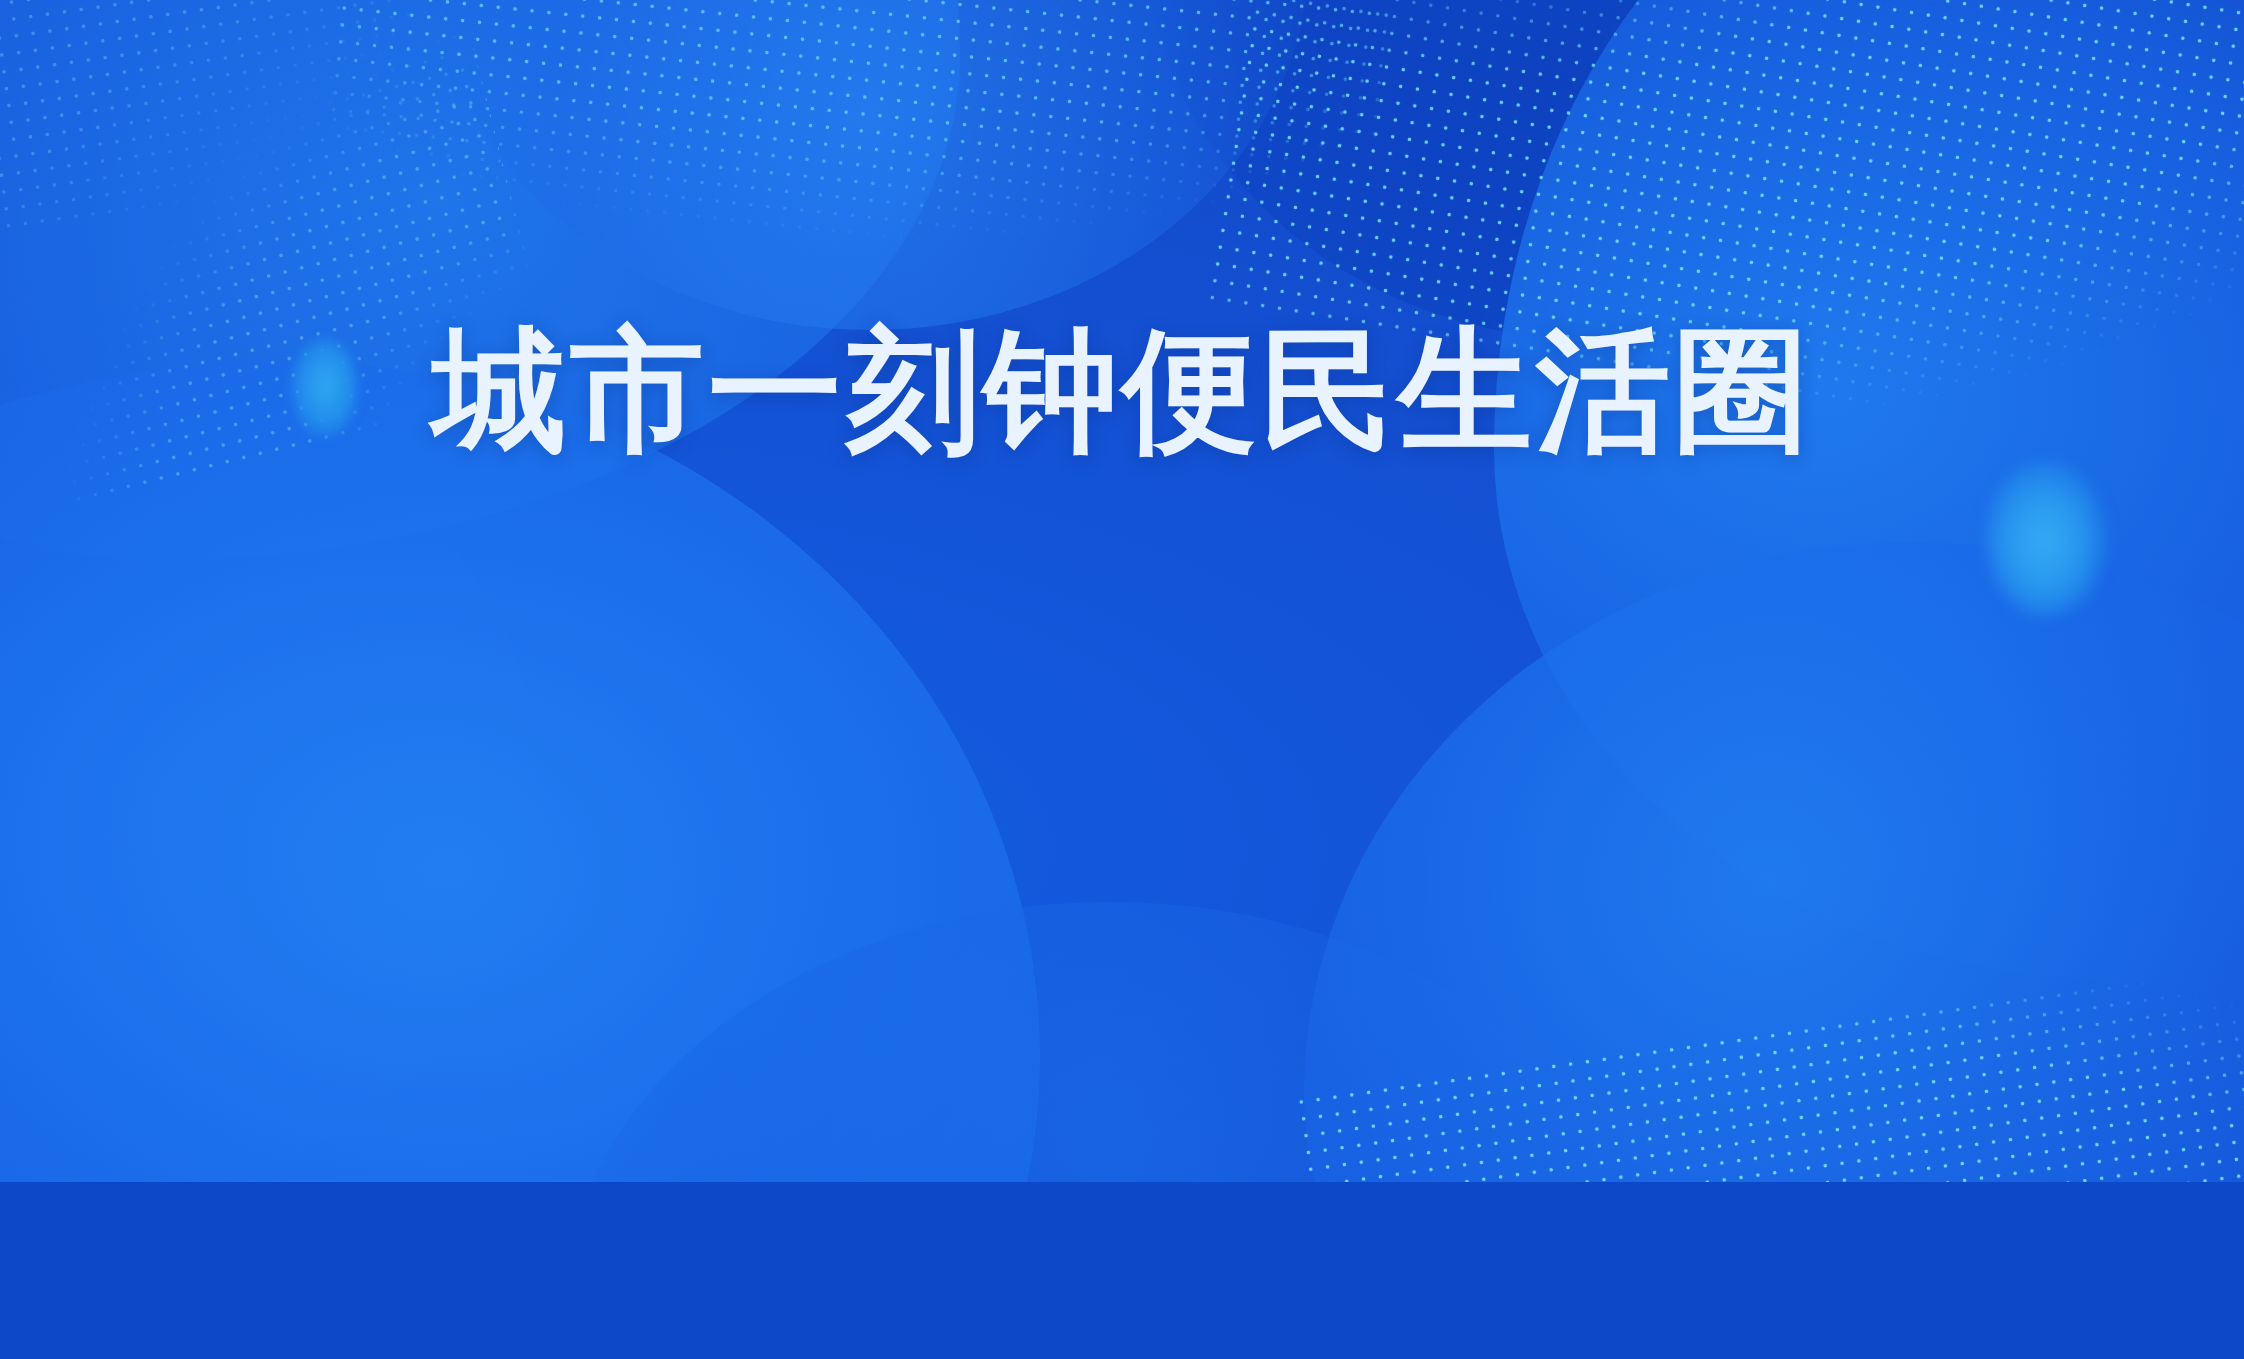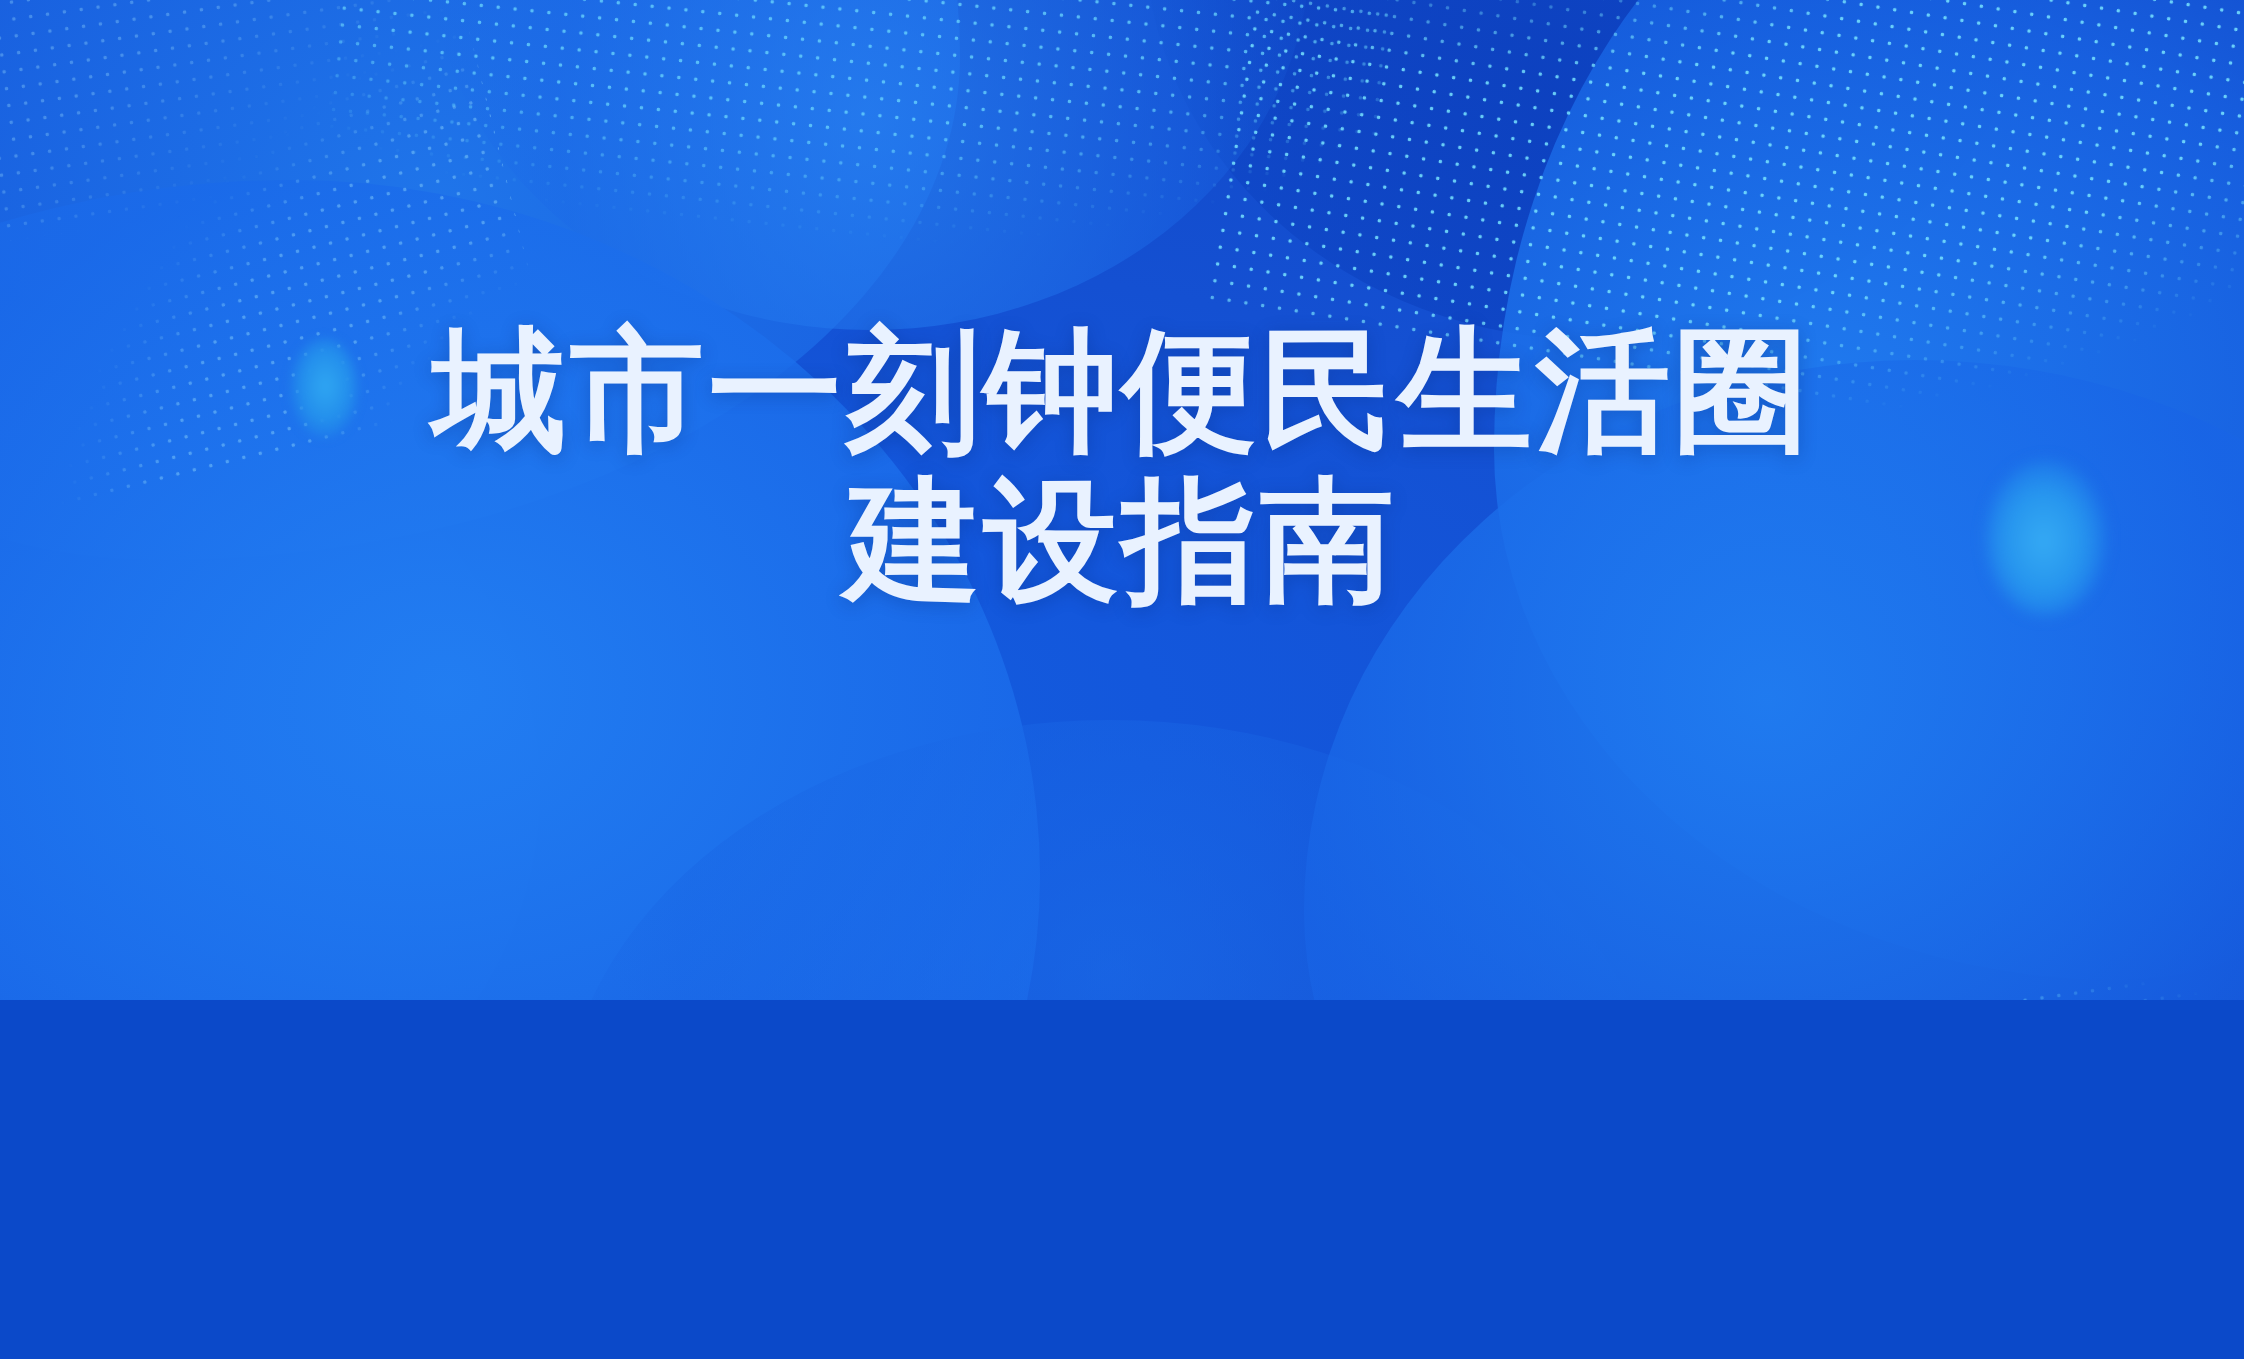--- a/index.html
+++ b/index.html
@@ -3,21 +3,21 @@
 <meta charset="utf-8">
 <style>
   html, body {
     margin: 0;
     padding: 0;
     background: #0b49c9;
   }
   #stage {
     position: relative;
     width: 2244px;
-    height: 1000px;
+    height: 1182px;
     overflow: hidden;
     background: #701a75;
     font-family: "Liberation Sans", "DejaVu Sans", sans-serif;
   }
 
   
   .bg-base {
     position: absolute;
     inset: 0;
     background:
@@ -254,16 +254,15 @@
   <div class="dots dots-tc"></div>
   <div class="dots dots-tr"></div>
   <div class="dots dots-br"></div>
 
   <div class="oval oval-left"></div>
   <div class="oval oval-right"></div>
   <div class="oval oval-bottom"></div>
 
   <div class="title-block">
     <span class="title-line title-line-1">城市一刻钟便民生活圈</span>
-    <span class="title-line title-line-2">建设指南</span>
   </div>
 
 </div>
 
 </body></html>

